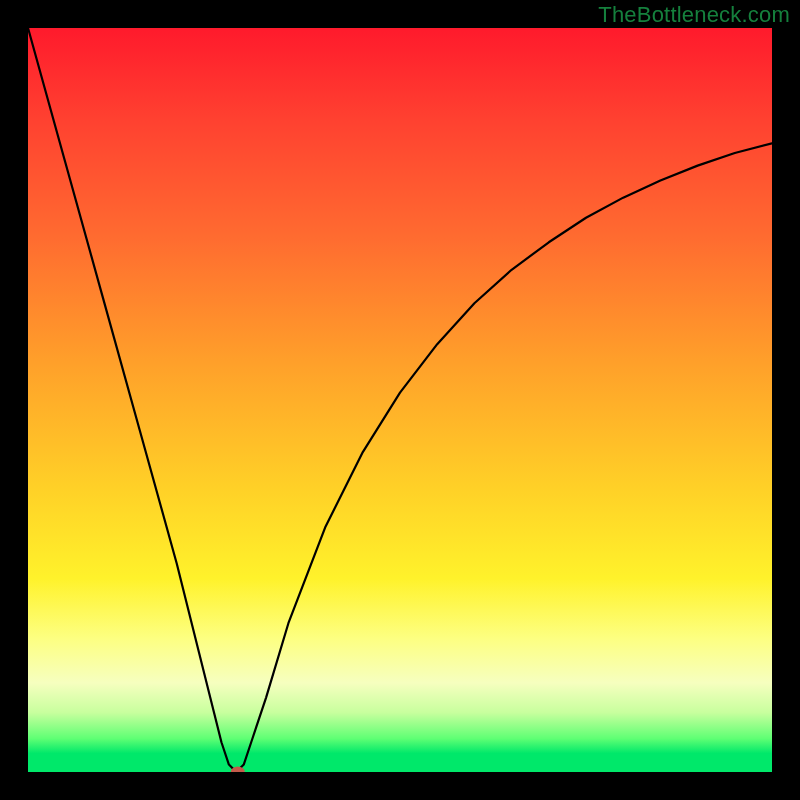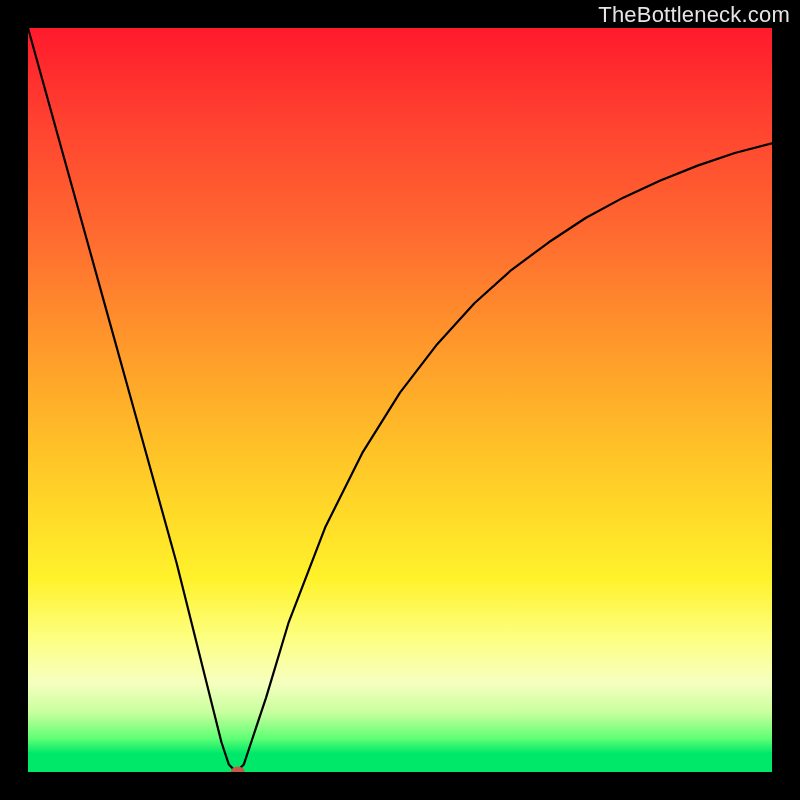--- a/index.html
+++ b/index.html
@@ -55,21 +55,21 @@
     stroke-linecap: round;
   }
   .marker {
     fill: #c45a4a;
     stroke: none;
   }
   .watermark {
     position: absolute;
     top: 2px;
     right: 10px;
-    color: #e5e5e5;
+    color: #15803d;
     font-size: 22px;
     font-weight: 500;
     letter-spacing: 0.2px;
     user-select: none;
   }
 </style>
 </head>
 <body>
 
 <div class="stage">

